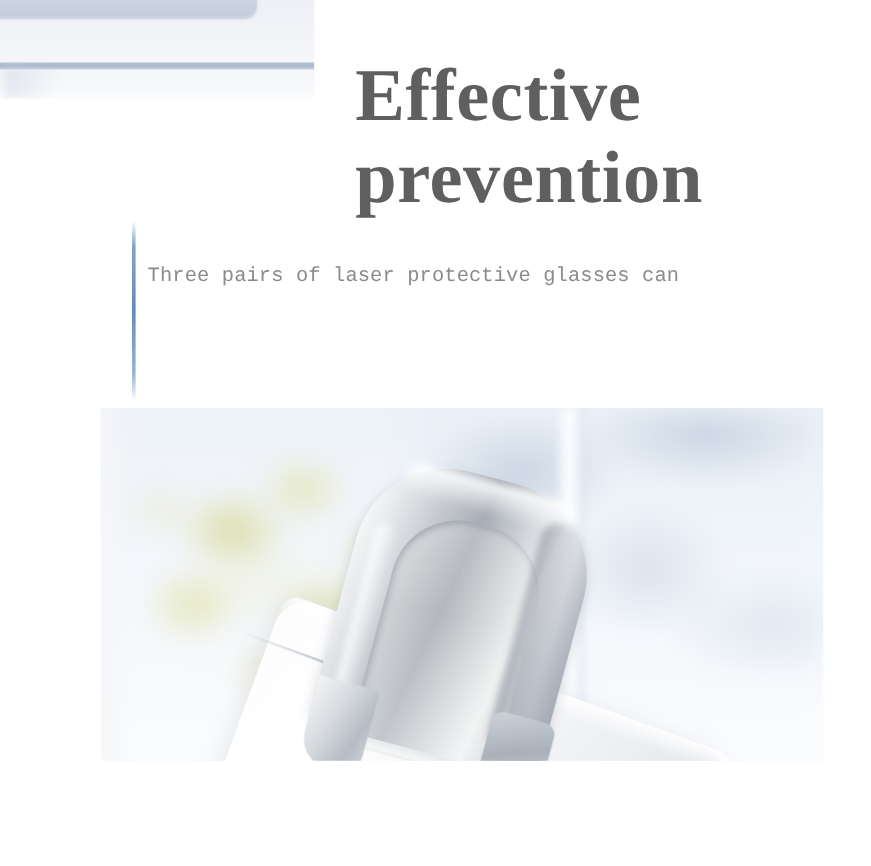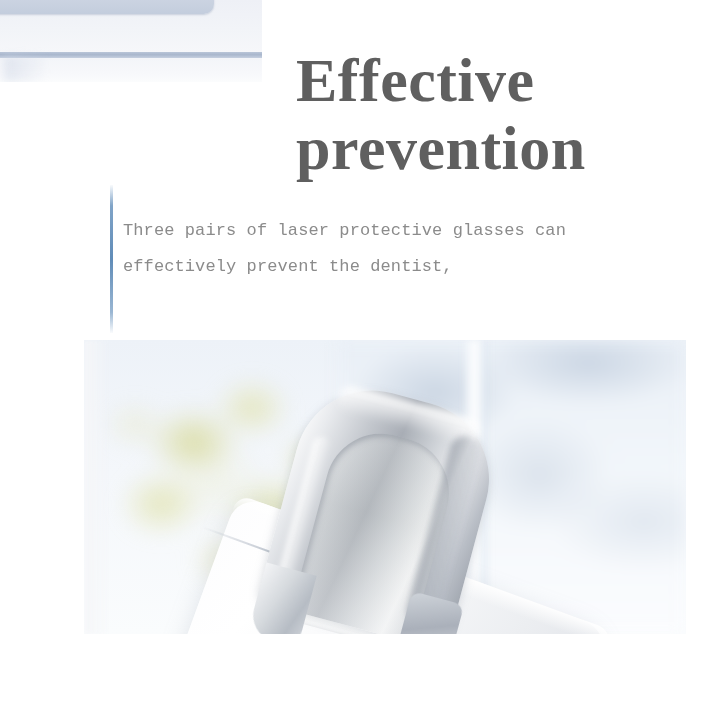--- a/index.html
+++ b/index.html
@@ -366,21 +366,20 @@
     <div class="tf-lower-smudge"></div>
   </div>
 
   <h1 class="heading">Effective
 prevention</h1>
 
   <div class="accent-bar"></div>
 
   <div class="body-copy">
     <div>Three pairs of laser protective glasses can</div>
-    <div>effectively prevent the dentist,</div>
   </div>
 
   <div class="photo">
     <div class="ph-sky"></div>
     <div class="ph-marble"></div>
     <div class="ph-foliage"></div>
     <div class="ph-mullion"></div>
     <div class="ph-leftwall"></div>
 
     <div class="device-body"></div>

